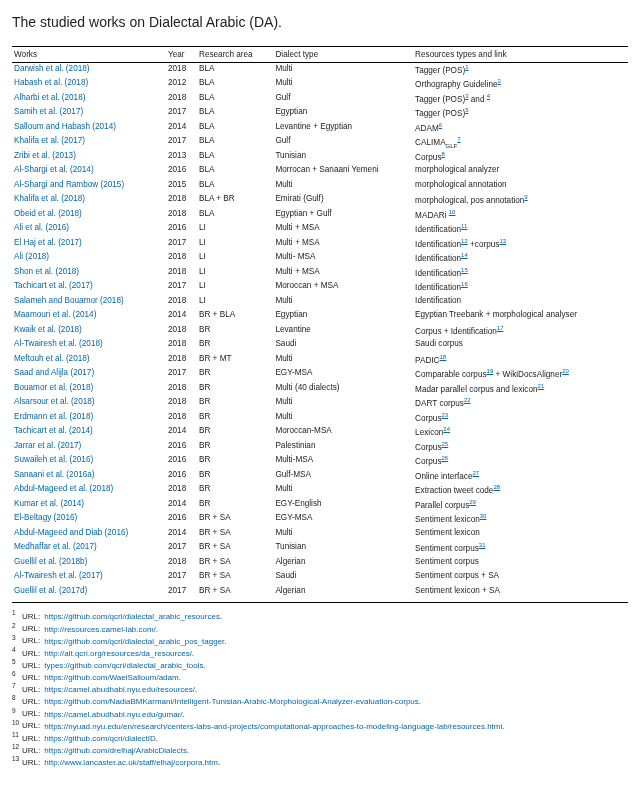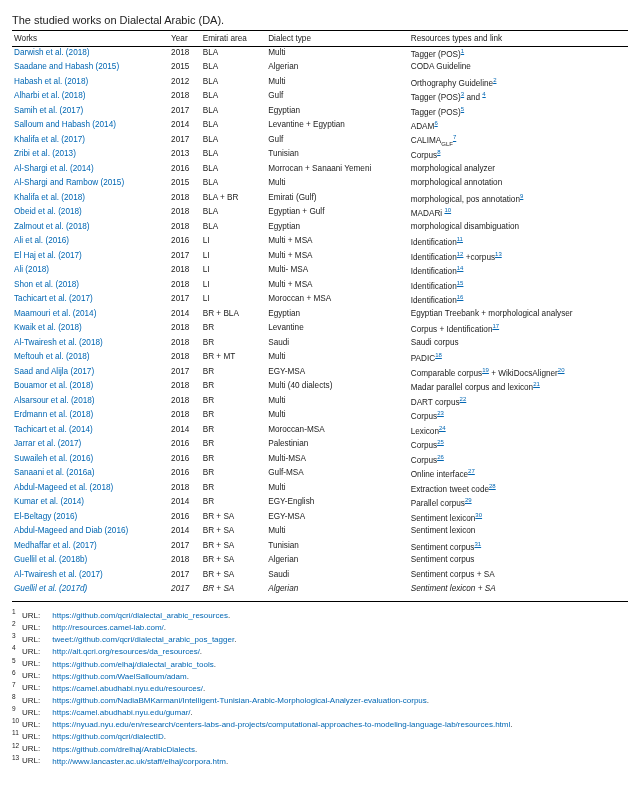--- a/index.html
+++ b/index.html
@@ -6,41 +6,40 @@
     font-family: Arial, Helvetica, sans-serif;
     font-size: 8.2px;
     color: #222;
     margin: 0;
     padding: 14px 12px;
     width: 640px;
     box-sizing: border-box;
     background: #fff;
   }
   .caption {
-    font-size: 11px;
-    margin-bottom: 4px;
+    font-size: 14px;
+    margin-bottom: 16px;
   }
   table {
     border-collapse: collapse;
     width: 100%;
   }
   thead tr {
     border-top: 1px solid #000;
     border-bottom: 1px solid #000;
   }
   th {
     text-align: left;
     font-weight: normal;
     padding: 3px 4px 3px 2px;
     white-space: nowrap;
   }
   tbody tr:last-child td {
     border-bottom: 1px solid #000;
     padding-bottom: 3px;
-    font-style: italic;
   }
   td {
     padding: 0.5px 4px 0.5px 2px;
     vertical-align: top;
     line-height: 1.25;
   }
   td.works a {
     color: #0066b3;
     text-decoration: none;
     display: inline-block;
@@ -66,56 +65,49 @@
     margin: 0.5px 0;
     white-space: nowrap;
   }
   .footnote-line .num {
     display: inline-block;
     font-size: 6.5px;
     vertical-align: super;
     width: 10px;
   }
   .footnote-line .lab {
-    margin-right: 12px;
+    margin-right: 4px;
   }
   .footnote-line a {
     color: #0066b3;
     text-decoration: none;
   }
 </style>
 </head>
 <body>
 
 <div class="caption">The studied works on Dialectal Arabic (DA).</div>
 
 <table>
   <thead>
       <tr id="header-row">
         <th>Works</th>
         <th>Year</th>
-        <th>Emirati area</th>
+        <th>Research area</th>
         <th>Dialect type</th>
         <th>Resources types and link</th>
       </tr>
     </thead>
   <tbody id="tbody">
       <tr>
         <td class="works"><a href="#">Darwish et al. (2018)</a></td>
         <td>2018</td>
         <td>BLA</td>
         <td>Multi</td>
         <td class="resources">Tagger (POS)<a class="sup" href="#">1</a></td>
-      </tr>
-      <tr>
-        <td class="works"><a href="#">Saadane and Habash (2015)</a></td>
-        <td>2015</td>
-        <td>BLA</td>
-        <td>Algerian</td>
-        <td class="resources">CODA Guideline</td>
       </tr>
       <tr>
         <td class="works"><a href="#">Habash et al. (2018)</a></td>
         <td>2012</td>
         <td>BLA</td>
         <td>Multi</td>
         <td class="resources">Orthography Guideline<a class="sup" href="#">2</a></td>
       </tr>
       <tr>
         <td class="works"><a href="#">Alharbi et al. (2018)</a></td>
@@ -174,27 +166,20 @@
         <td class="resources">morphological, pos annotation<a class="sup" href="#">9</a></td>
       </tr>
       <tr>
         <td class="works"><a href="#">Obeid et al. (2018)</a></td>
         <td>2018</td>
         <td>BLA</td>
         <td>Egyptian + Gulf</td>
         <td class="resources">MADARi <a class="sup" href="#">10</a></td>
       </tr>
       <tr>
-        <td class="works"><a href="#">Zalmout et al. (2018)</a></td>
-        <td>2018</td>
-        <td>BLA</td>
-        <td>Egyptian</td>
-        <td class="resources">morphological disambiguation</td>
-      </tr>
-      <tr>
         <td class="works"><a href="#">Ali et al. (2016)</a></td>
         <td>2016</td>
         <td>LI</td>
         <td>Multi + MSA</td>
         <td class="resources">Identification<a class="sup" href="#">11</a></td>
       </tr>
       <tr>
         <td class="works"><a href="#">El Haj et al. (2017)</a></td>
         <td>2017</td>
         <td>LI</td>
@@ -214,20 +199,27 @@
         <td>LI</td>
         <td>Multi + MSA</td>
         <td class="resources">Identification<a class="sup" href="#">15</a></td>
       </tr>
       <tr>
         <td class="works"><a href="#">Tachicart et al. (2017)</a></td>
         <td>2017</td>
         <td>LI</td>
         <td>Moroccan + MSA</td>
         <td class="resources">Identification<a class="sup" href="#">16</a></td>
+      </tr>
+      <tr>
+        <td class="works"><a href="#">Salameh and Bouamor (2018)</a></td>
+        <td>2018</td>
+        <td>LI</td>
+        <td>Multi</td>
+        <td class="resources">Identification</td>
       </tr>
       <tr>
         <td class="works"><a href="#">Maamouri et al. (2014)</a></td>
         <td>2014</td>
         <td>BR + BLA</td>
         <td>Egyptian</td>
         <td class="resources">Egyptian Treebank + morphological analyser</td>
       </tr>
       <tr>
         <td class="works"><a href="#">Kwaik et al. (2018)</a></td>
@@ -361,23 +353,23 @@
         <td>BR + SA</td>
         <td>Algerian</td>
         <td class="resources">Sentiment lexicon + SA</td>
       </tr>
     </tbody>
 </table>
 
 <div class="footnotes" id="footnotes">
     <div class="footnote-line"><span class="num">1</span><span class="lab">URL:</span><a href="#">https://github.com/qcri/dialectal_arabic_resources</a>.</div>
     <div class="footnote-line"><span class="num">2</span><span class="lab">URL:</span><a href="#">http://resources.camel-lab.com/</a>.</div>
-    <div class="footnote-line"><span class="num">3</span><span class="lab">URL:</span><a href="#">tweet://github.com/qcri/dialectal_arabic_pos_tagger</a>.</div>
+    <div class="footnote-line"><span class="num">3</span><span class="lab">URL:</span><a href="#">https://github.com/qcri/dialectal_arabic_pos_tagger</a>.</div>
     <div class="footnote-line"><span class="num">4</span><span class="lab">URL:</span><a href="#">http://alt.qcri.org/resources/da_resources/</a>.</div>
-    <div class="footnote-line"><span class="num">5</span><span class="lab">URL:</span><a href="#">https://github.com/elhaj/dialectal_arabic_tools</a>.</div>
+    <div class="footnote-line"><span class="num">5</span><span class="lab">URL:</span><a href="#">types://github.com/qcri/dialectal_arabic_tools</a>.</div>
     <div class="footnote-line"><span class="num">6</span><span class="lab">URL:</span><a href="#">https://github.com/WaelSalloum/adam</a>.</div>
     <div class="footnote-line"><span class="num">7</span><span class="lab">URL:</span><a href="#">https://camel.abudhabi.nyu.edu/resources/</a>.</div>
     <div class="footnote-line"><span class="num">8</span><span class="lab">URL:</span><a href="#">https://github.com/NadiaBMKarmani/Intelligent-Tunisian-Arabic-Morphological-Analyzer-evaluation-corpus</a>.</div>
     <div class="footnote-line"><span class="num">9</span><span class="lab">URL:</span><a href="#">https://camel.abudhabi.nyu.edu/gumar/</a>.</div>
     <div class="footnote-line"><span class="num">10</span><span class="lab">URL:</span><a href="#">https://nyuad.nyu.edu/en/research/centers-labs-and-projects/computational-approaches-to-modeling-language-lab/resources.html</a>.</div>
     <div class="footnote-line"><span class="num">11</span><span class="lab">URL:</span><a href="#">https://github.com/qcri/dialectID</a>.</div>
     <div class="footnote-line"><span class="num">12</span><span class="lab">URL:</span><a href="#">https://github.com/drelhaj/ArabicDialects</a>.</div>
     <div class="footnote-line"><span class="num">13</span><span class="lab">URL:</span><a href="#">http://www.lancaster.ac.uk/staff/elhaj/corpora.htm</a>.</div>
   </div>
 

